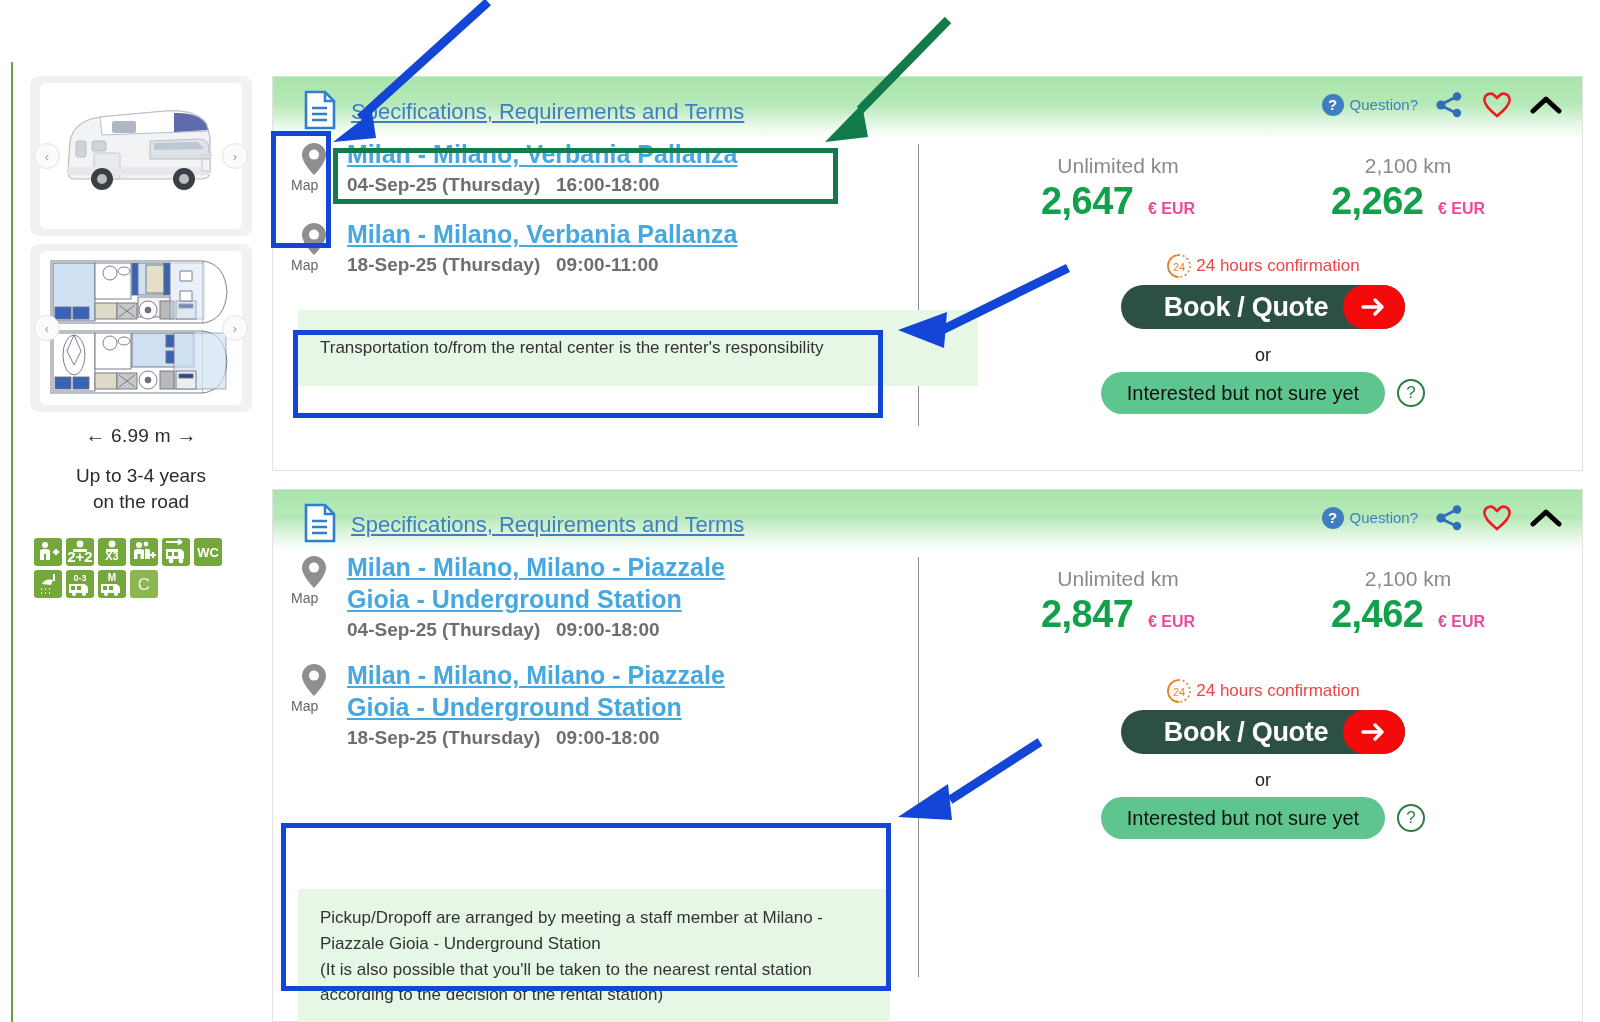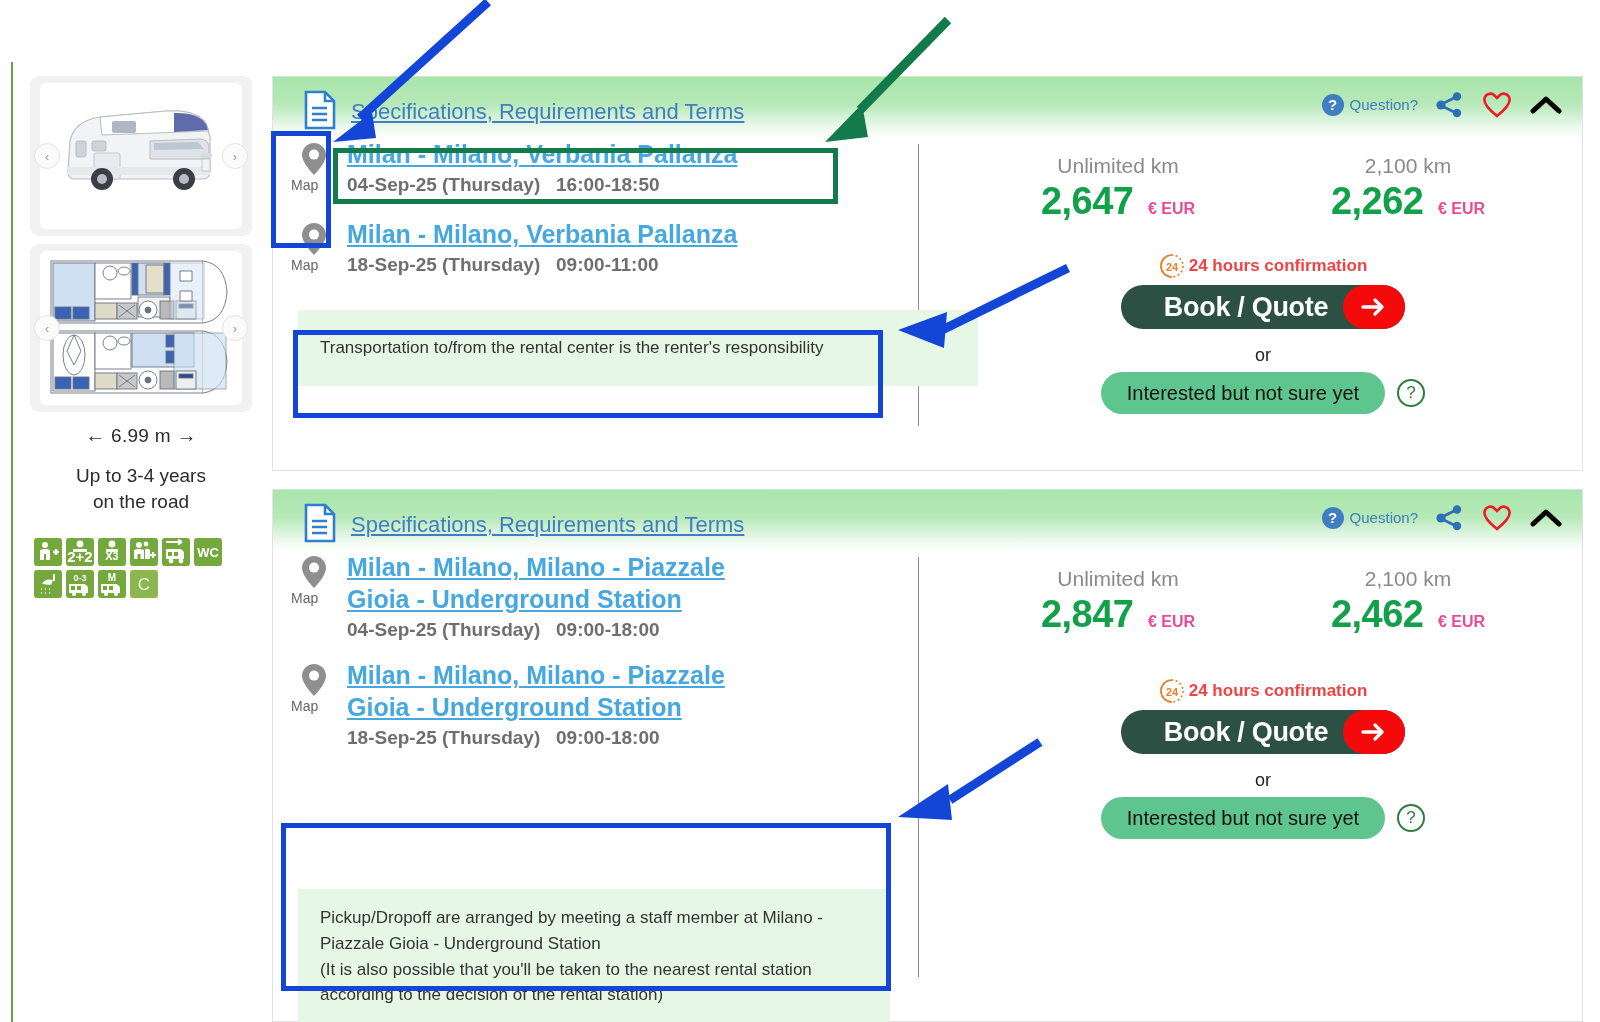--- a/index.html
+++ b/index.html
@@ -194,21 +194,20 @@
   .price-row { margin-top: 2px; white-space: nowrap; }
   .price-val {
     font-size: 38px; font-weight: bold; color: #12a04a;
     letter-spacing: -0.5px;
   }
   .price-cur { font-size: 16px; font-weight: bold; color: #ec4899; margin-left: 10px; }
 
   .confirm-line {
     display: flex; align-items: center; justify-content: center; gap: 4px;
     margin-top: 30px;
-    font-weight: bold;
   }
   .confirm-txt { font-size: 17px; color: #ef4444; }
 
   .book-btn {
     margin: 6px auto 0;
     width: 284px; height: 44px;
     background: #2c5043;
     border-radius: 23px;
     display: flex; align-items: center;
     position: relative;
@@ -474,21 +473,21 @@
         <div class="loc-row">
           <div class="pin-wrap">
             <svg class="pin-svg" width="26" height="34" viewBox="0 0 26 34">
               <path d="M13 1 C6.4 1 1 6.3 1 12.8 C1 21.5 13 33 13 33 C13 33 25 21.5 25 12.8 C25 6.3 19.6 1 13 1 Z" fill="#8f8f8f"></path>
               <circle cx="13" cy="12.6" r="5" fill="#ffffff"></circle>
             </svg>
             <div class="map-lbl">Map</div>
           </div>
           <div class="loc-text">
             <span class="loc-name">Milan - Milano, Verbania Pallanza</span>
-            <div class="loc-date">04-Sep-25 (Thursday)   16:00-18:50</div>
+            <div class="loc-date">04-Sep-25 (Thursday)   16:00-18:00</div>
           </div>
         </div>
 
         <div class="loc-row" style="margin-top:22px;">
           <div class="pin-wrap">
             <svg class="pin-svg" width="26" height="34" viewBox="0 0 26 34">
               <path d="M13 1 C6.4 1 1 6.3 1 12.8 C1 21.5 13 33 13 33 C13 33 25 21.5 25 12.8 C25 6.3 19.6 1 13 1 Z" fill="#8f8f8f"></path>
               <circle cx="13" cy="12.6" r="5" fill="#ffffff"></circle>
             </svg>
             <div class="map-lbl">Map</div>

